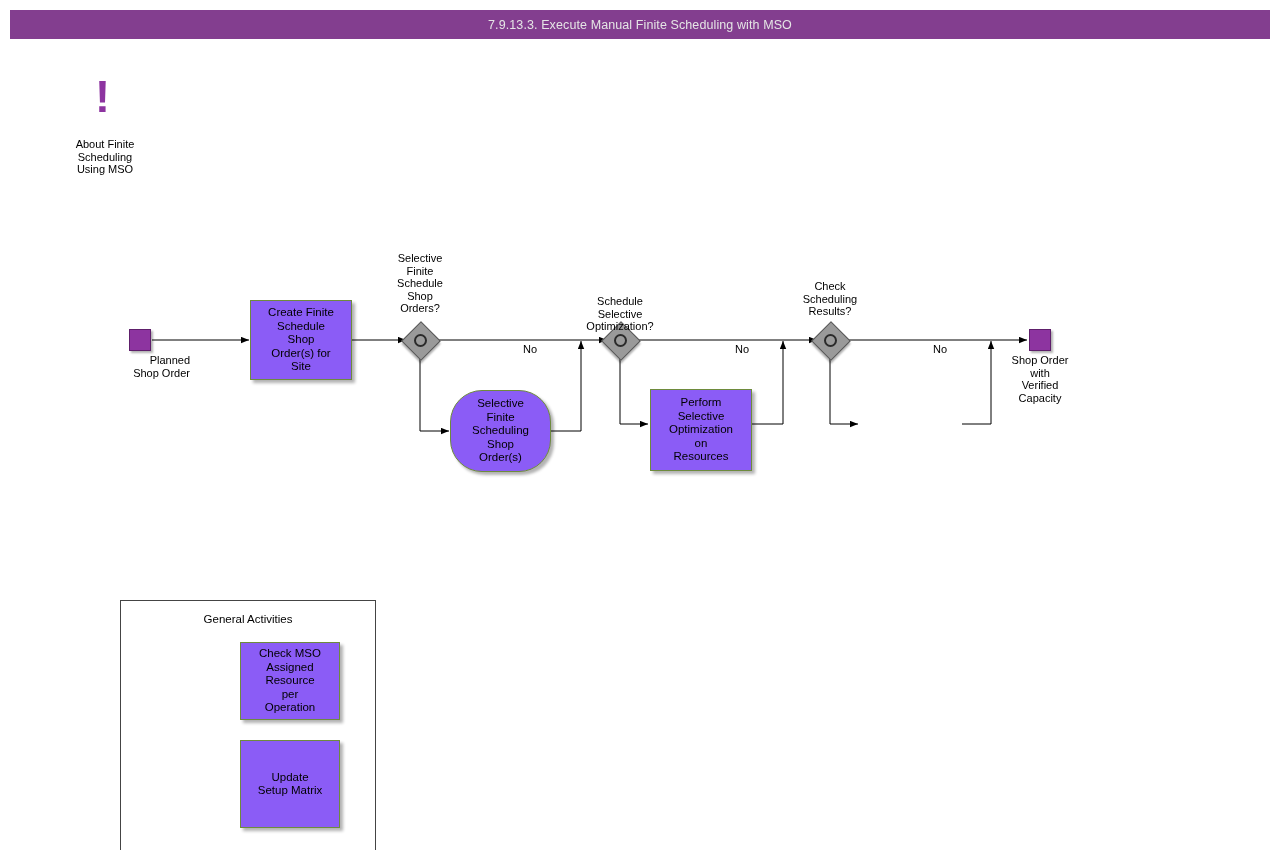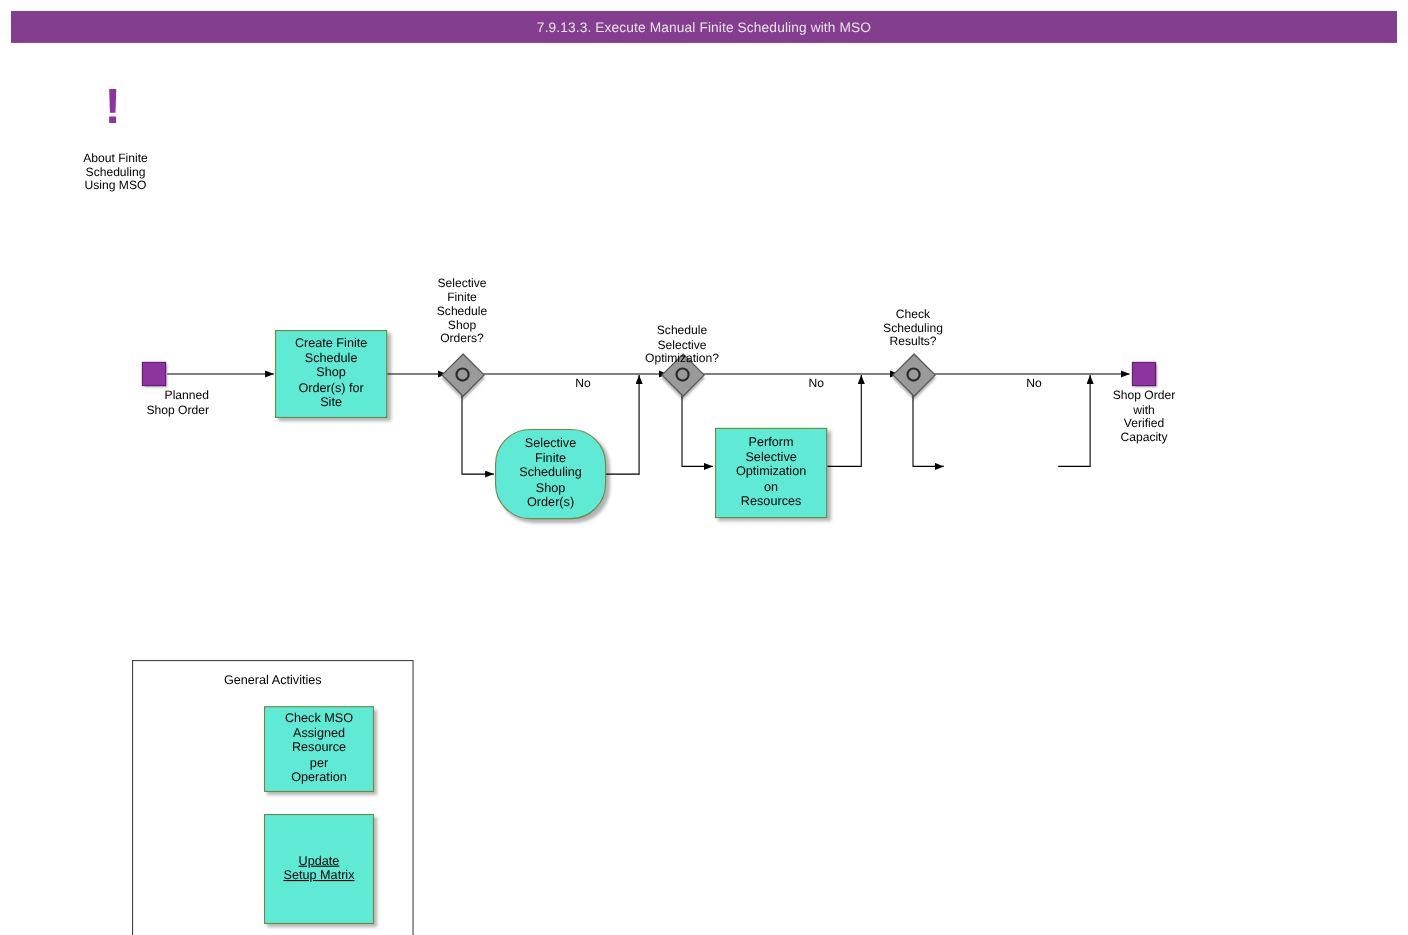--- a/index.html
+++ b/index.html
@@ -20,21 +20,21 @@
     font-size:12.5px;font-weight:normal;
     display:flex;align-items:center;justify-content:center;
     letter-spacing:.1px;
   }
 
   
   .node{position:absolute;box-sizing:border-box;}
 
   
   .task{
-    background:#5eead4;
+    background:#8b5cf6;
     border:1px solid #6E8B3D;
     color:#000000;
     font-size:11.5px;
     line-height:13.5px;
     text-align:center;
     display:flex;align-items:center;justify-content:center;
     padding:2px 16px;
     box-shadow:3px 3px 3px rgba(0,0,0,0.30);
     box-sizing:border-box;
   }
@@ -200,16 +200,16 @@
   <div class="flowlbl" style="left:717px;top:343px;width:50px;">No</div>
   <div class="flowlbl" style="left:915px;top:343px;width:50px;">No</div>
 
   <div class="group" style="left:120px;top:585px;width:256px;height:255px;margin-top:15px;">
     <div class="group-title" style="left:0;top:12px;">General Activities</div>
   </div>
   <div class="node task" style="left:240px;top:642px;width:100px;height:78px;">Check MSO
 Assigned
 Resource per
 Operation</div>
-  <div class="node task" style="left:240px;top:740px;width:100px;height:100px;text-decoration:underline;">Update Setup
+  <div class="node task" style="left:240px;top:740px;width:100px;height:88px;">Update Setup
 Matrix</div>
 
 </div>
 
 </body></html>

